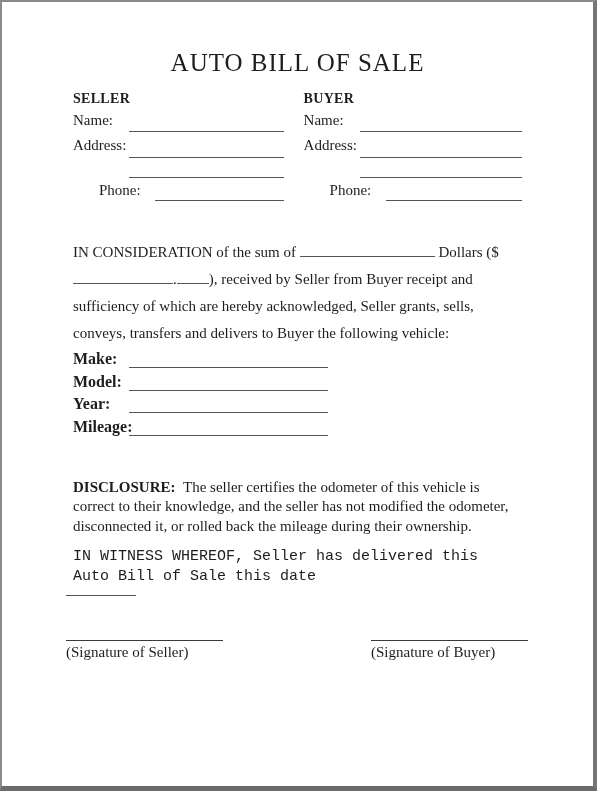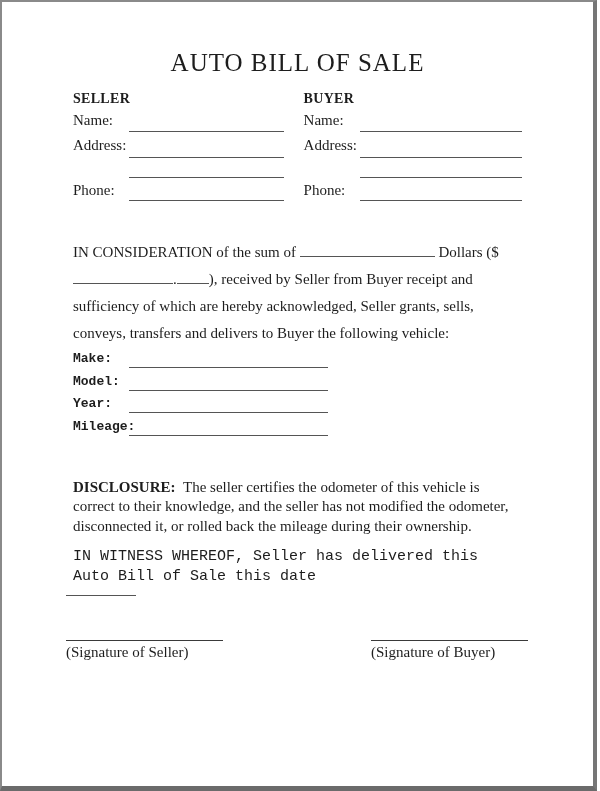--- a/index.html
+++ b/index.html
@@ -23,35 +23,35 @@
   }
   
   .parties{display:flex;margin-top:13px;}
   .party{width:215px;margin-right:20px;}
   .party:last-child{width:223px;margin-right:0;}
   .party-heading{font-size:14px;font-weight:700;letter-spacing:.3px;line-height:16px;}
   .frow{display:flex;align-items:center;}
   .frow.r-name{height:25px;}
   .frow.r-addr{height:26px;}
   .frow.r-extra{height:20px;}
-  .frow.r-phone{height:23px;}
+  .frow.r-phone{height:23px;margin-left:26px;}
   .flabel{flex:none;width:56px;font-size:15px;line-height:18px;}
   .fblank{flex:1;align-self:flex-end;height:0;border-bottom:1px solid #555555;}
   
   .para{margin:0;font-size:15px;}
   .consideration{margin-top:38px;line-height:27px;}
   .iblank{display:inline-block;height:13px;border-bottom:1px solid #555555;vertical-align:baseline;}
   .w135{width:135px;}
   .w100{width:100px;}
   .w32{width:32px;}
   
   .vehicle{margin-top:0;}
   .vrow{display:flex;align-items:flex-end;height:22.5px;}
   .vrow:first-child{height:21px;}
-  .vlabel{flex:none;width:56px;font-size:13px;font-weight:700;line-height:18px;font-family:Liberation Mono, monospace;}
+  .vlabel{flex:none;width:56px;font-size:16px;font-weight:700;line-height:18px;}
   .vlabel.vin{padding-left:4px;width:52px;}
   .vblank{width:199px;align-self:flex-end;height:0;border-bottom:1px solid #555555;}
   .disclosure{margin-top:42px;line-height:19.5px;}
   .warranty{margin-top:9px;line-height:19.5px;}
   .para .plabel{font-weight:700;}
   .disclosure .plabel{margin-right:4px;}
   .witness{margin-top:11px;line-height:20px;font-family:Liberation Mono, monospace;}
   .date-blank{display:block;width:70px;height:8px;border-bottom:1px solid #555555;margin-left:-7px;}
   
   .signatures{display:flex;justify-content:space-between;margin:44px 64px 0 64px;}

